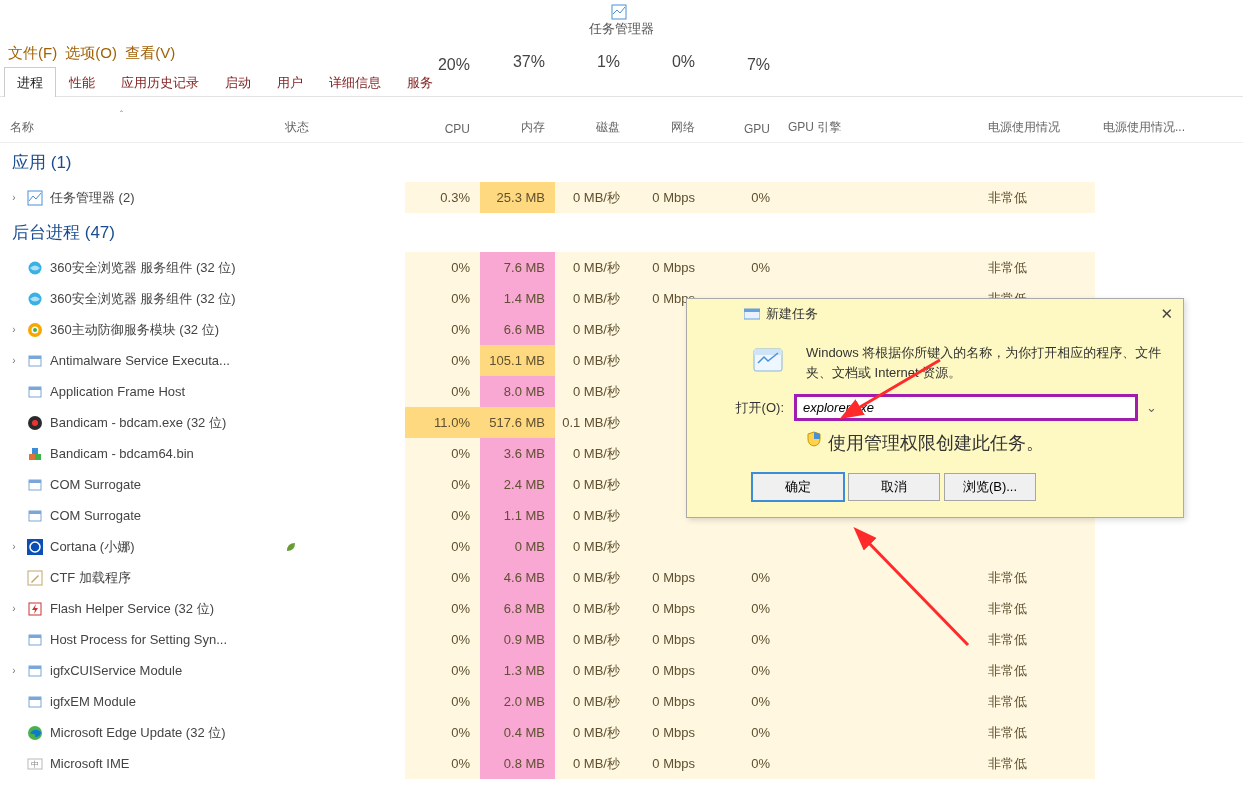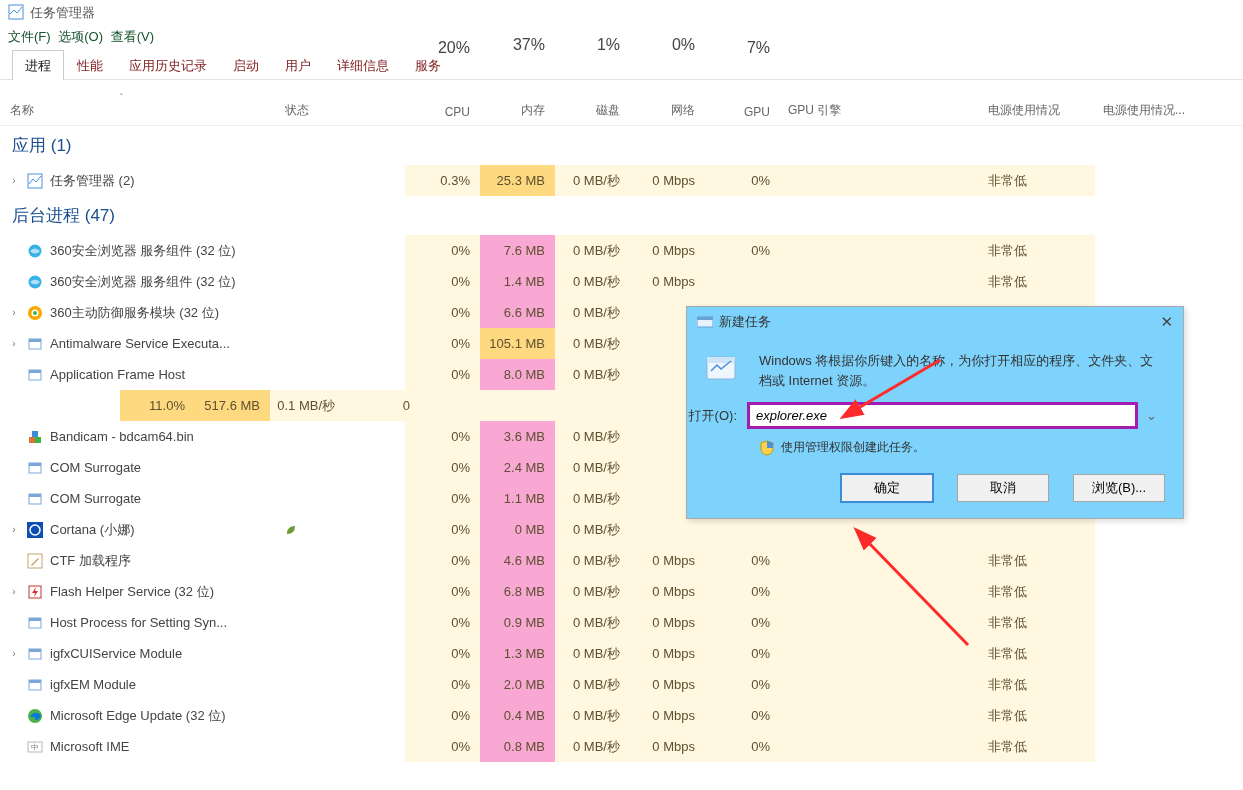--- a/index.html
+++ b/index.html
@@ -9,41 +9,42 @@
     font-size: 13px;
     background: #fff;
     color: #333;
     width: 1243px;
     height: 790px;
     overflow: hidden;
     position: relative;
   }
   .titlebar {
     display: flex;
-    align-items: flex-start;
+    align-items: center;
     padding: 4px 8px;
     color: #555;
+    flex-direction: column;
   }
   .titlebar-icon {
     width: 16px; height: 16px;
     display: inline-flex;
     align-items: center; justify-content: center;
     margin-right: 6px;
     color: #4a90d9;
   }
   .menubar {
     padding: 2px 8px 4px 8px;
-    color: #14532d;
-    font-size: 13px;
+    color: #a16207;
+    font-size: 15px;
   }
   .menubar span { margin-right: 4px; }
   .tabbar {
     display: flex;
     border-bottom: 1px solid #e3e3e3;
-    padding: 0 12px;
+    padding: 0 4px;
     align-items: center;
   }
   .tab {
     padding: 6px 12px 5px 12px;
     font-size: 13px;
     color: #7f1d1d;
     cursor: pointer;
     border: 1px solid transparent;
     border-bottom: none;
     margin-bottom: -1px;
@@ -124,25 +125,26 @@
   .row .cell-num.mem-hi { background:#ffd980; }
   .row .cell-num.disk { background:#fff7e0; }
   .row .cell-num.net { background:#fff7e0; }
   .row .cell-num.gpu { background:#fff7e0; }
   .row .cell-eng { width:200px; padding-left:8px; background:#fff7e0; height:100%; }
   .row .cell-power { width:115px; padding-left:8px; color:#5e5030; background:#fff7e0; height:100%; display:flex; align-items:center;}
   
   .dialog {
     position: absolute;
     left: 686px;
-    top: 306px;
+    top: 298px;
     width: 498px;
-    background: #7dd3fc;
+    background: #fef9c3;
     border: 1px solid #aaa;
     box-shadow: 2px 2px 6px rgba(0,0,0,0.15);
+    padding-left: 47px;
   }
   .dlg-title {
     display:flex; justify-content:space-between; align-items:center;
     padding: 6px 10px;
     font-size: 13px;
     color: #333;
   }
   .dlg-close { cursor:pointer; color:#444; font-size:15px;}
   .dlg-body {
     padding: 14px 18px 6px 18px;
@@ -160,30 +162,30 @@
   }
   .dlg-open-label { width: 60px; text-align:right; padding-right:10px; color:#333;}
   .dlg-input {
     flex:1;
     border:3px solid #a21caf;
     padding:3px 6px;
     font-size:13px;
     font-style:italic;
   }
   .dlg-admin-row {
-    display:flex; align-items:center;
+    display:flex; 
     padding: 0 0 18px 72px;
-    font-size:12px;
+    font-size:18px;
     color:#333;
   }
   .shield-icon { margin-right:6px; }
   .dlg-buttons {
-    display:flex; justify-content:flex-end;
+    display:flex; 
     padding: 0 18px 16px 18px;
-    gap: 24px;
+    gap: 4px;
   }
   .dlg-btn {
     min-width: 92px;
     padding: 4px 10px;
     border: 1px solid #a6a6a6;
     background: #f0f0f0;
     cursor: pointer;
     font-size: 13px;
   }
   .dlg-btn.primary { border-color:#3b8dd9; outline:1px solid #3b8dd9; }
@@ -380,20 +382,30 @@
     <div class="cell-status"></div>
     <div class="cell-num cpu">0%</div>
     <div class="cell-num mem">8.0 MB</div>
     <div class="cell-num disk">0 MB/秒</div>
     <div class="cell-num net"></div>
     <div class="cell-num gpu"></div>
     <div class="cell-eng"></div>
     <div class="cell-power"></div>
   </div>
     <div class="row">
+    <div class="cell-name">
+      <span class="caret"></span>
+      <span class="icon">
+          <svg width="16" height="16">
+            <circle cx="8" cy="8" r="7" fill="#2b2b2b"></circle>
+            <circle cx="8" cy="8" r="3" fill="#e33"></circle>
+          </svg>
+        </span>
+      <span>Bandicam - bdcam.exe (32 位)</span>
+    </div>
     <div class="cell-status"></div>
     <div class="cell-num mem-hi">11.0%</div>
     <div class="cell-num mem-hi">517.6 MB</div>
     <div class="cell-num disk">0.1 MB/秒</div>
     <div class="cell-num net">0</div>
     <div class="cell-num gpu"></div>
     <div class="cell-eng"></div>
     <div class="cell-power"></div>
   </div>
     <div class="row">

